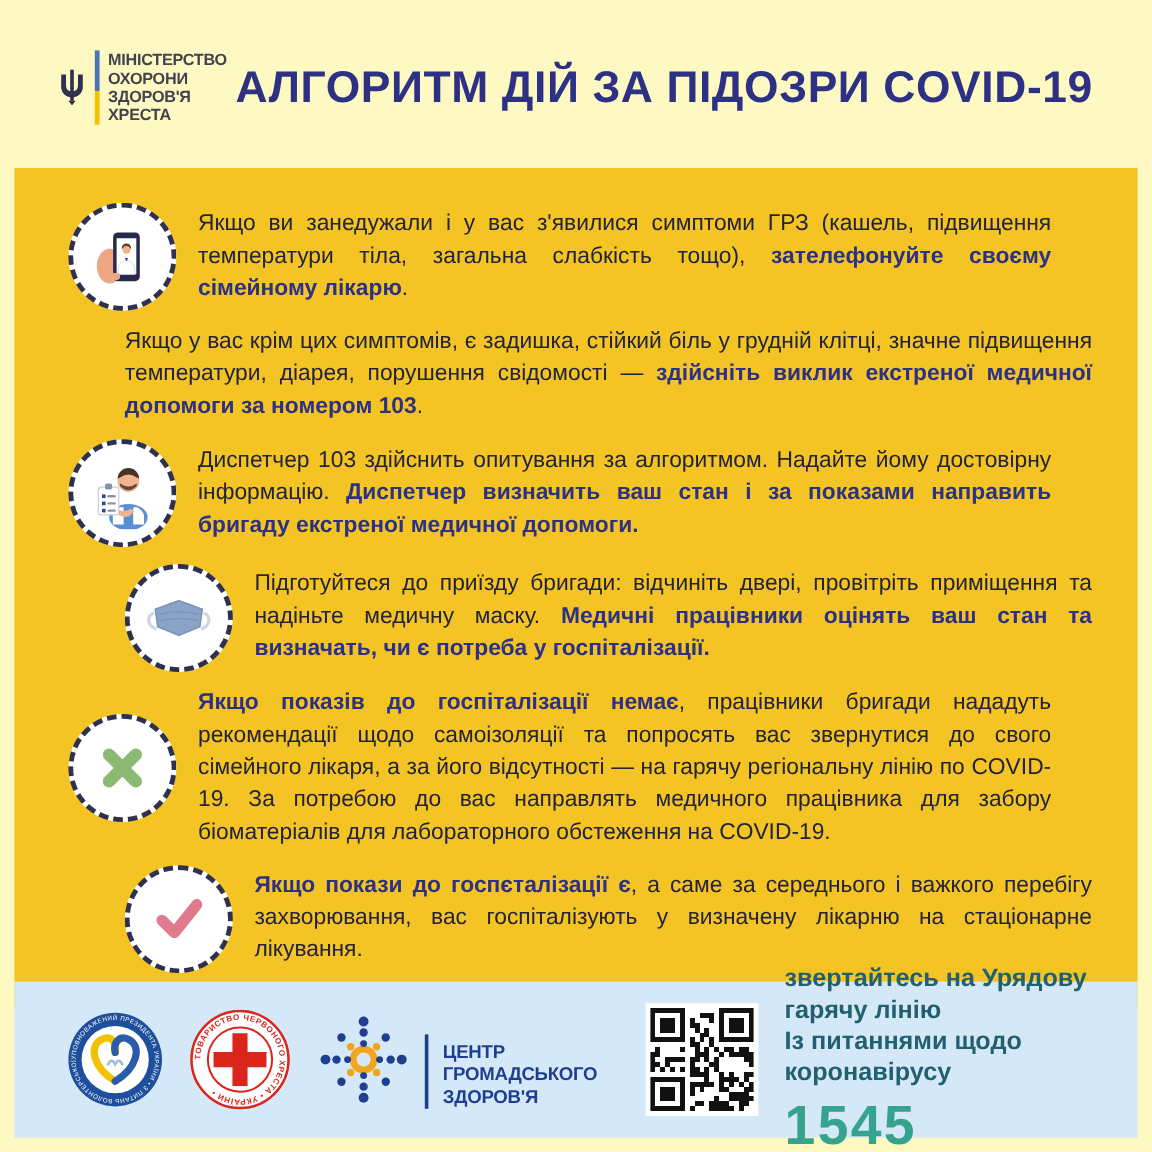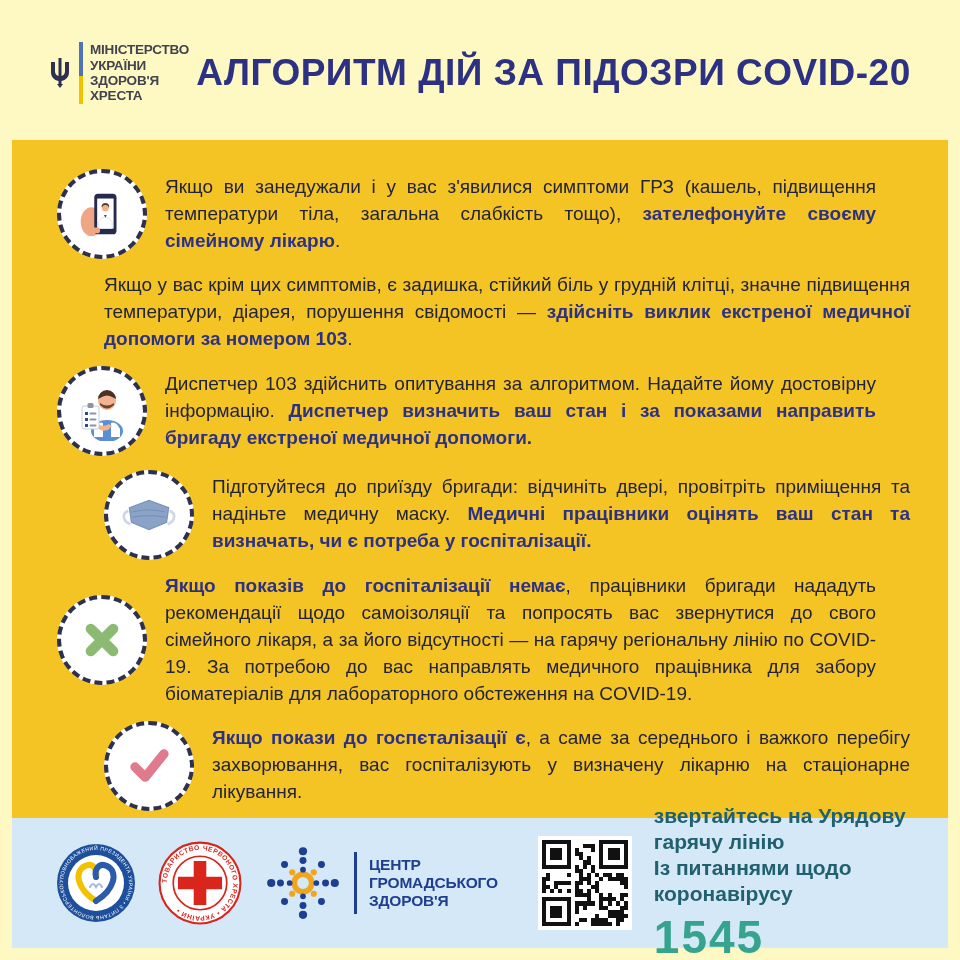--- a/index.html
+++ b/index.html
@@ -27,21 +27,21 @@
            justify-content:center; margin-right:18px; }
   .badge.transparent { background:transparent; }
   .step-text { flex:1; font-size:19px; line-height:1.42; color:#23233a;
                text-align:justify; }
   .step-text strong { color:#2d3184; font-weight:700; }
 
   
   .footer { position:absolute; top:818px; left:12px; right:12px; height:130px;
             background:#d4e8f7; display:flex; align-items:center; padding-left:44px; }
   .partner-logo { flex:0 0 auto; }
-  .phc-group { display:flex; align-items:center; margin-left:20px; }
+  .phc-group { display:flex; align-items:flex-end; margin-left:20px; }
   .phc-divider { width:3px; height:62px; background:#1e3f8f; margin:0 12px 0 10px; }
   .phc-name { font-size:15.5px; font-weight:700; color:#1e3f8f; line-height:1.18; letter-spacing:-0.2px; }
   .qr-wrap { margin-left:40px; background:#ffffff; padding:4px; width:94px; height:94px; }
   .hotline { margin-left:22px; }
   .hotline-line { font-size:21px; font-weight:700; color:#21606e; line-height:1.25; }
   .hotline-number { font-size:46px; font-weight:800; color:#35a38e; margin-top:2px; letter-spacing:2px; }
 
   svg text { font-family:"Liberation Sans", sans-serif; }
 </style>
 </head>
@@ -51,26 +51,26 @@
 
   <div class="header">
     <div class="moh-logo">
       <svg width="24" height="30" viewBox="0 0 24 30">
         <path fill="#2e3050" d="M10.5 0v18c-2.5-.5-3.5-2.5-3.5-5V4H3v10c0 5 3 8 7.5 9v3h3v-3C18 22 21 19 21 14V4h-4v9c0 2.5-1 4.5-3.5 5V0h-3z"></path>
         <path fill="#2e3050" d="M9 26h6l-3 4z"></path>
       </svg>
       <div class="moh-bar"></div>
       <div class="moh-lines">
         <div>МІНІСТЕРСТВО</div>
-        <div>УКРАЇНИ</div>
+        <div>ОХОРОНИ</div>
         <div>ЗДОРОВ'Я</div>
         <div>ХРЕСТА</div>
       </div>
     </div>
-    <div class="page-title">АЛГОРИТМ ДІЙ ЗА ПІДОЗРИ COVID-20</div>
+    <div class="page-title">АЛГОРИТМ ДІЙ ЗА ПІДОЗРИ COVID-19</div>
   </div>
 
   <div class="main">
 
     <div class="step">
       <div class="badge">
         <svg width="58" height="58" viewBox="0 0 60 60">
           <ellipse cx="19" cy="38" rx="11" ry="15" fill="#efa684"></ellipse>
           <rect x="22" y="9" width="23" height="42" rx="4" fill="#262a4e"></rect>
           <rect x="25" y="14" width="17" height="31" fill="#ffffff"></rect>

